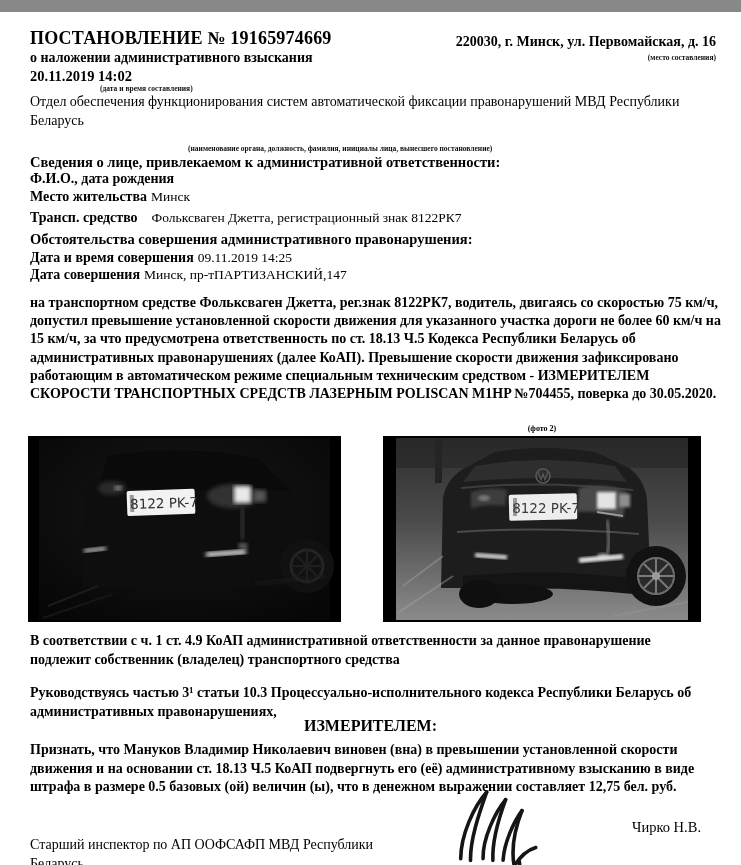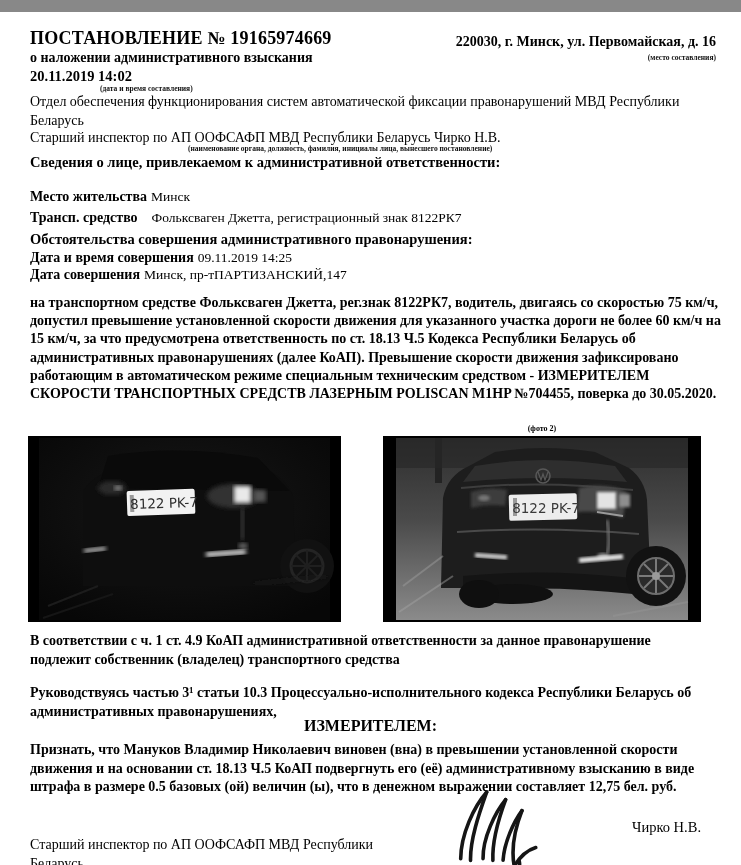--- a/index.html
+++ b/index.html
@@ -31,24 +31,24 @@
   <div class="abs t-title" style="left:30px; top:16px;">ПОСТАНОВЛЕНИЕ № 19165974669</div>
   <div class="abs t-sub" style="left:30px; top:38px;">о наложении административного взыскания</div>
 
   <div class="abs t-sub" style="right:25px; top:22px; white-space:nowrap;">220030, г. Минск, ул. Первомайская, д. 16</div>
   <div class="abs t-note right" style="right:25px; top:41px;padding-left:6px;">(место составления)</div>
 
   <div class="abs t-sub" style="left:30px; top:56px; font-size:14.5px;">20.11.2019 14:02</div>
   <div class="abs t-note" style="left:100px; top:72px;">(дата и время составления)</div>
 
   <div class="abs t-body" style="left:30px; top:80px; width:665px; font-size:14px; line-height:19px;">Отдел обеспечения функционирования систем автоматической фиксации правонарушений МВД Республики Беларусь</div>
-  <div class="abs t-body" style="left:30px; top:117px; font-size:14px;">Старший инспектор по АП ООФСАФП МВД Республики Беларусь Чирко Н.В.</div>
   <div class="abs t-note" style="left:188px; top:132px;">(наименование органа, должность, фамилия, инициалы лица, вынесшего постановление)</div>
 
   <div class="abs t-bold14" style="left:30px; top:141px; font-size:14.5px;">Сведения о лице, привлекаемом к административной ответственности:</div>
+  <div class="abs t-bold14" style="left:30px; top:158px;">Ф.И.О., дата рождения</div>
   <div class="abs" style="left:30px; top:175px;">
     <span class="lbl">Место жительства</span>
     <span class="val">Минск</span>
   </div>
   <div class="abs" style="left:30px; top:196px;">
     <span class="lbl" style="margin-right:10px;">Трансп. средство</span>
     <span class="val">Фольксваген Джетта, регистрационный знак 8122РК7</span>
   </div>
 
   <div class="abs t-bold14" style="left:30px; top:218px; font-size:14.5px;">Обстоятельства совершения административного правонарушения:</div>

